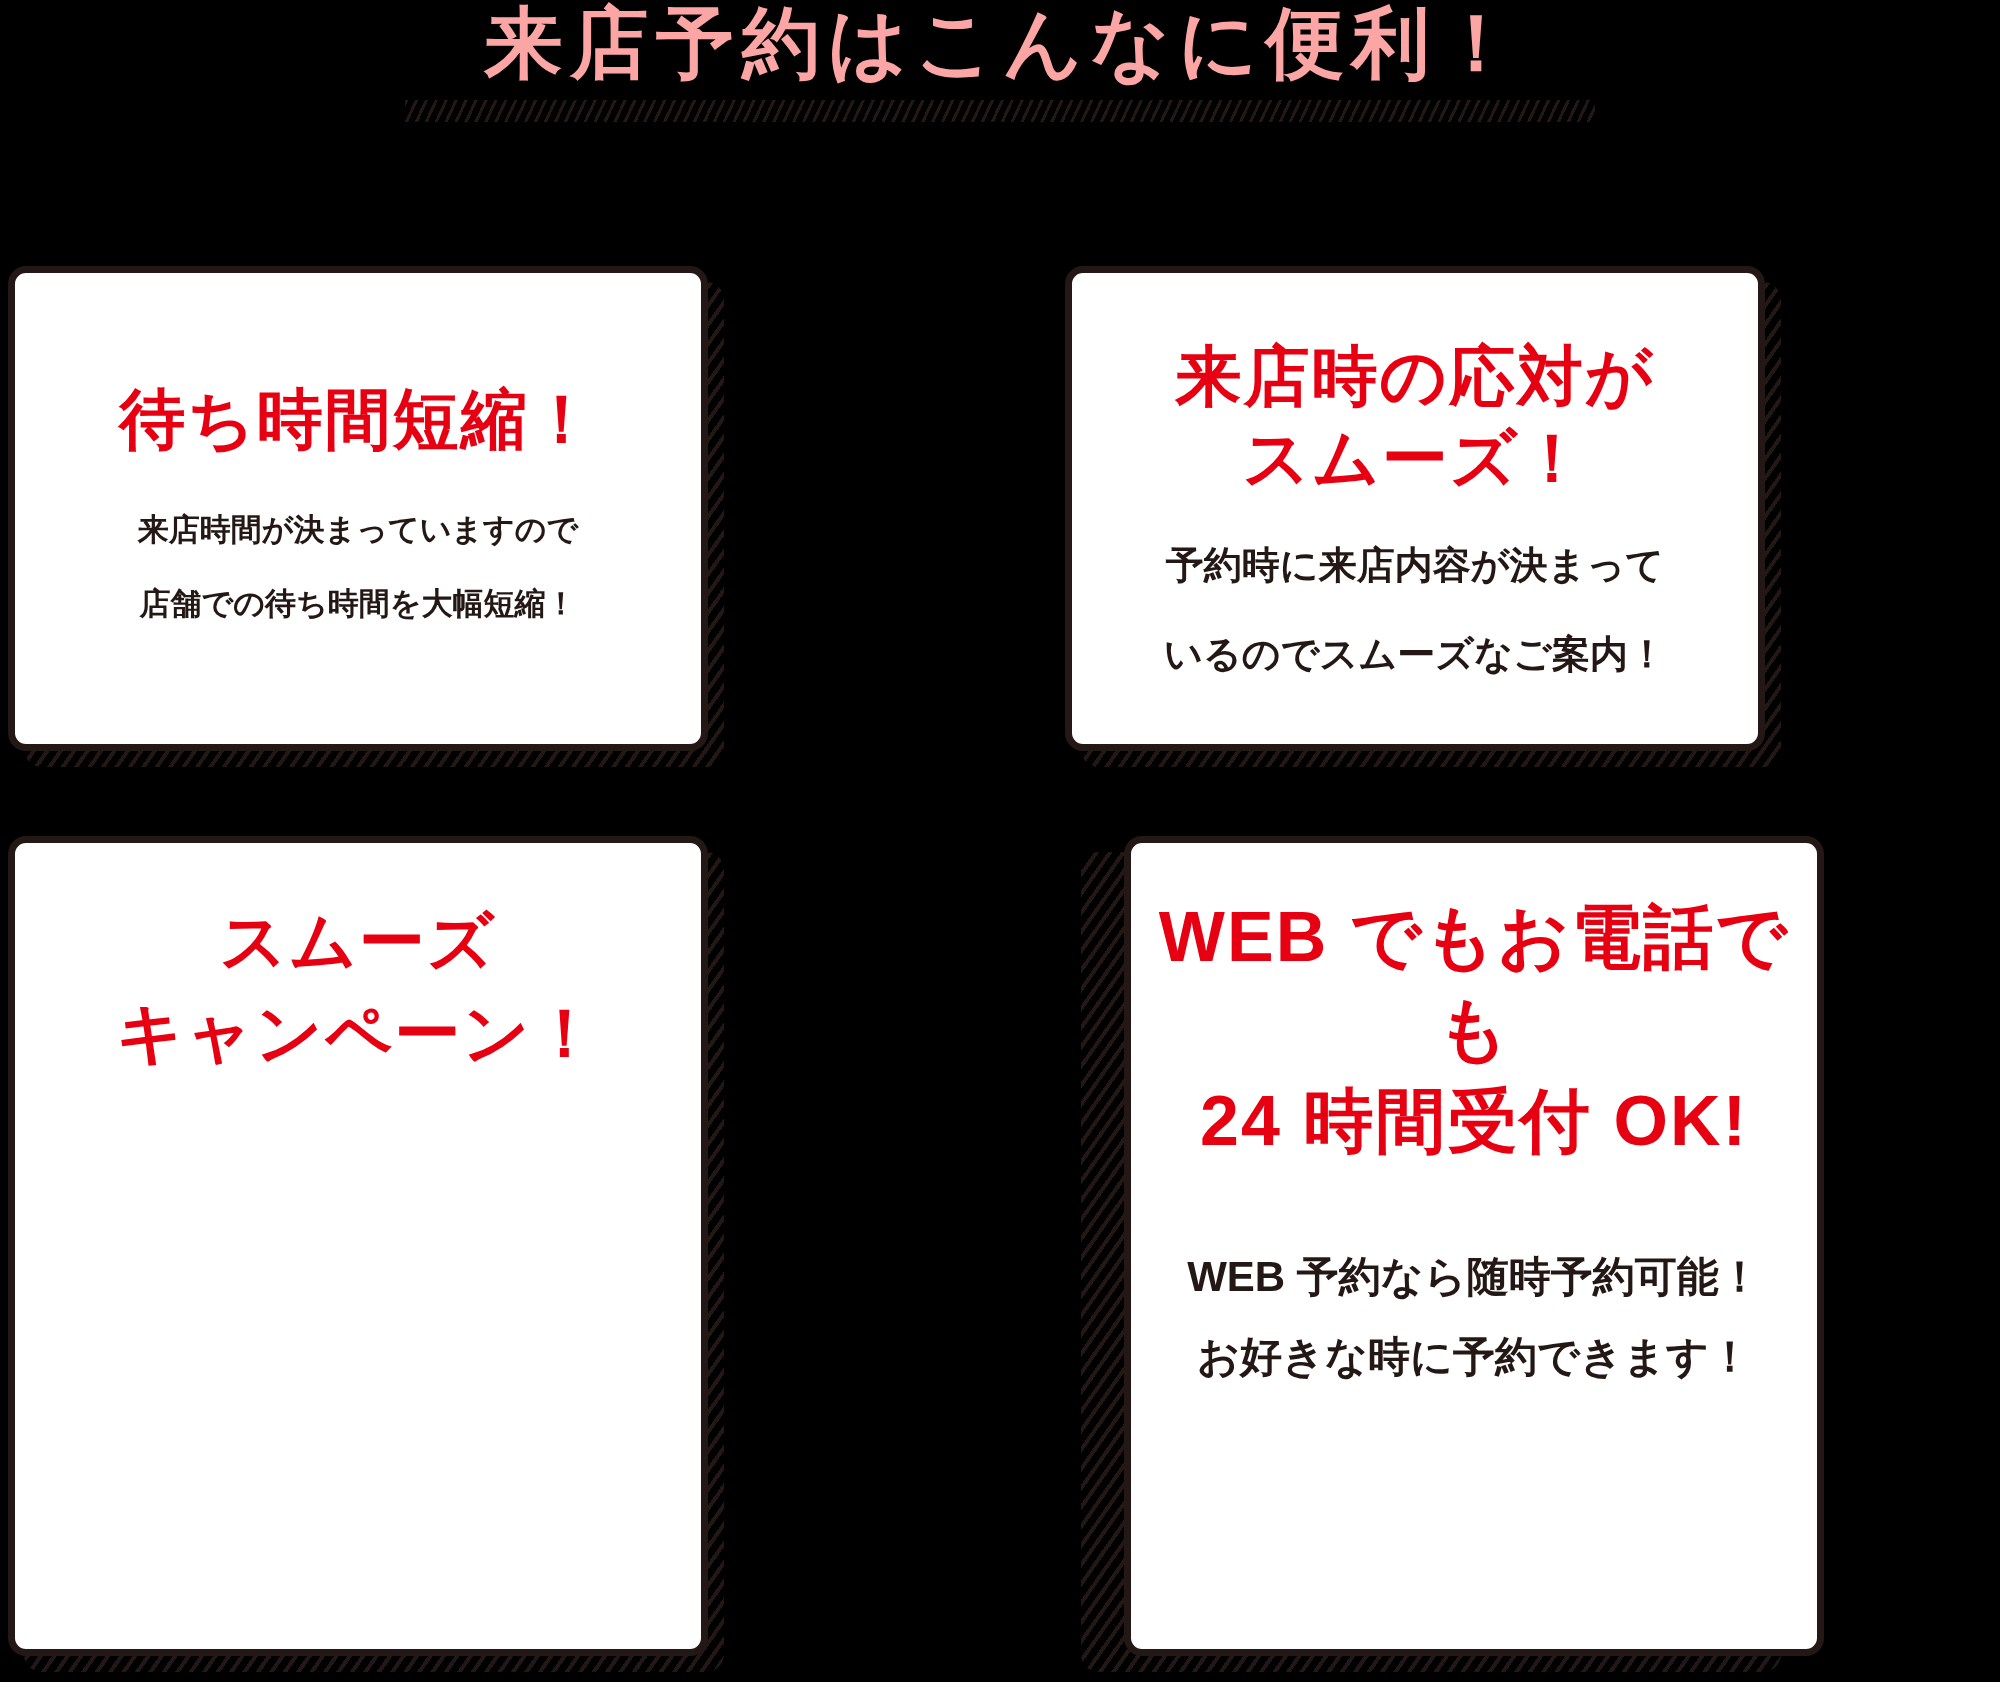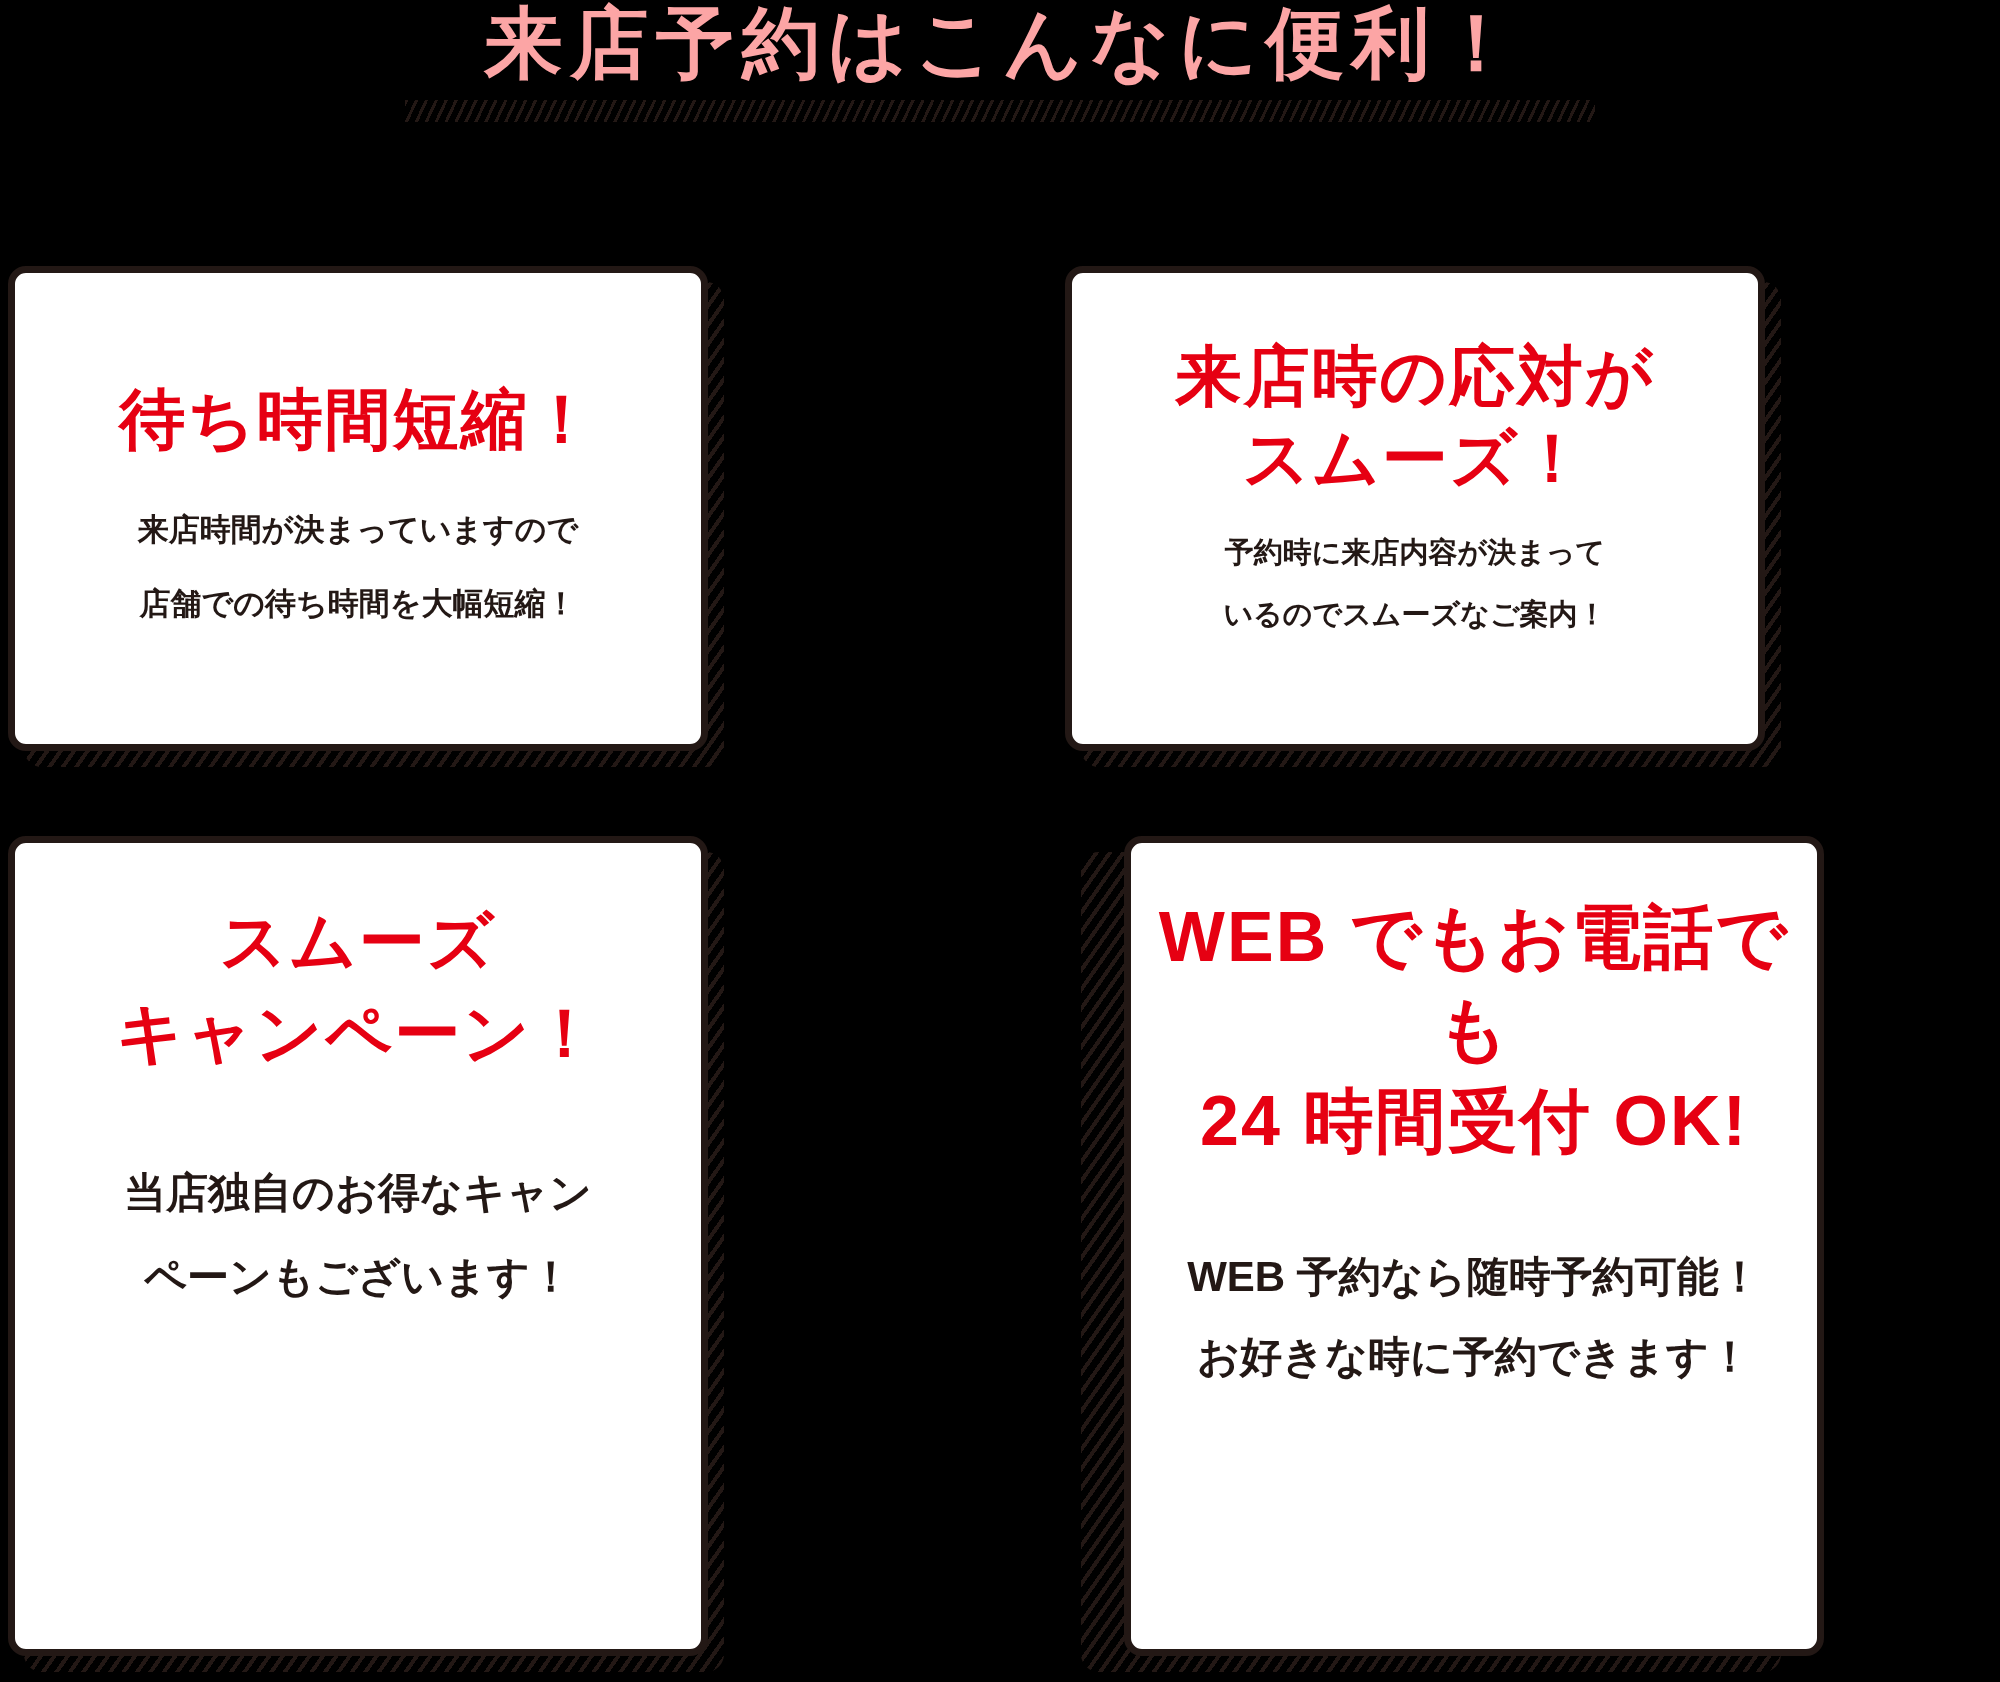--- a/index.html
+++ b/index.html
@@ -114,21 +114,21 @@
     color: #231815;
     font-weight: 700;
     white-space: pre-line;
   }
 
   
   .card-pos-0 .card-heading { font-size: 66px; line-height: 80px; padding-top: 106px; }
   .card-pos-0 .card-body    { font-size: 31px; line-height: 74px; padding-top: 34px; }
 
   .card-pos-1 .card-heading { font-size: 66px; line-height: 82px; padding-top: 62px; }
-  .card-pos-1 .card-body    { font-size: 29px; line-height: 62px; padding-top: 22px; }
+  .card-pos-1 .card-body    { font-size: 38px; line-height: 89px; padding-top: 22px; }
 
   
   .card-pos-2 .card-heading { font-size: 66px; line-height: 92px; padding-top: 52px; }
   .card-pos-2 .card-body    { font-size: 42px; line-height: 84px; padding-top: 72px; }
 
   .card-pos-3 .card-heading { font-size: 70px; line-height: 92px; padding-top: 48px; }
   .card-pos-3 .card-body    { font-size: 42px; line-height: 80px; padding-top: 70px; }
 </style>
 </head>
 <body>
@@ -159,22 +159,20 @@
         <p class="card-body">予約時に来店内容が決まって
 いるのでスムーズなご案内！</p>
       </div>
     </div>
 
     <div class="card-shadow shadow-pos-2"></div>
     <div class="card card-pos-2">
       <div class="card-inner">
         <h2 class="card-heading">スムーズ
 キャンペーン！</h2>
-        <p class="card-body">当店独自のお得なキャン
-ペーンもございます！</p>
       </div>
     </div>
 
     <div class="card-shadow shadow-pos-3"></div>
     <div class="card card-pos-3">
       <div class="card-inner">
         <h2 class="card-heading">WEB でもお電話でも
 24 時間受付 OK!</h2>
         <p class="card-body">WEB 予約なら随時予約可能！
 お好きな時に予約できます！</p>

